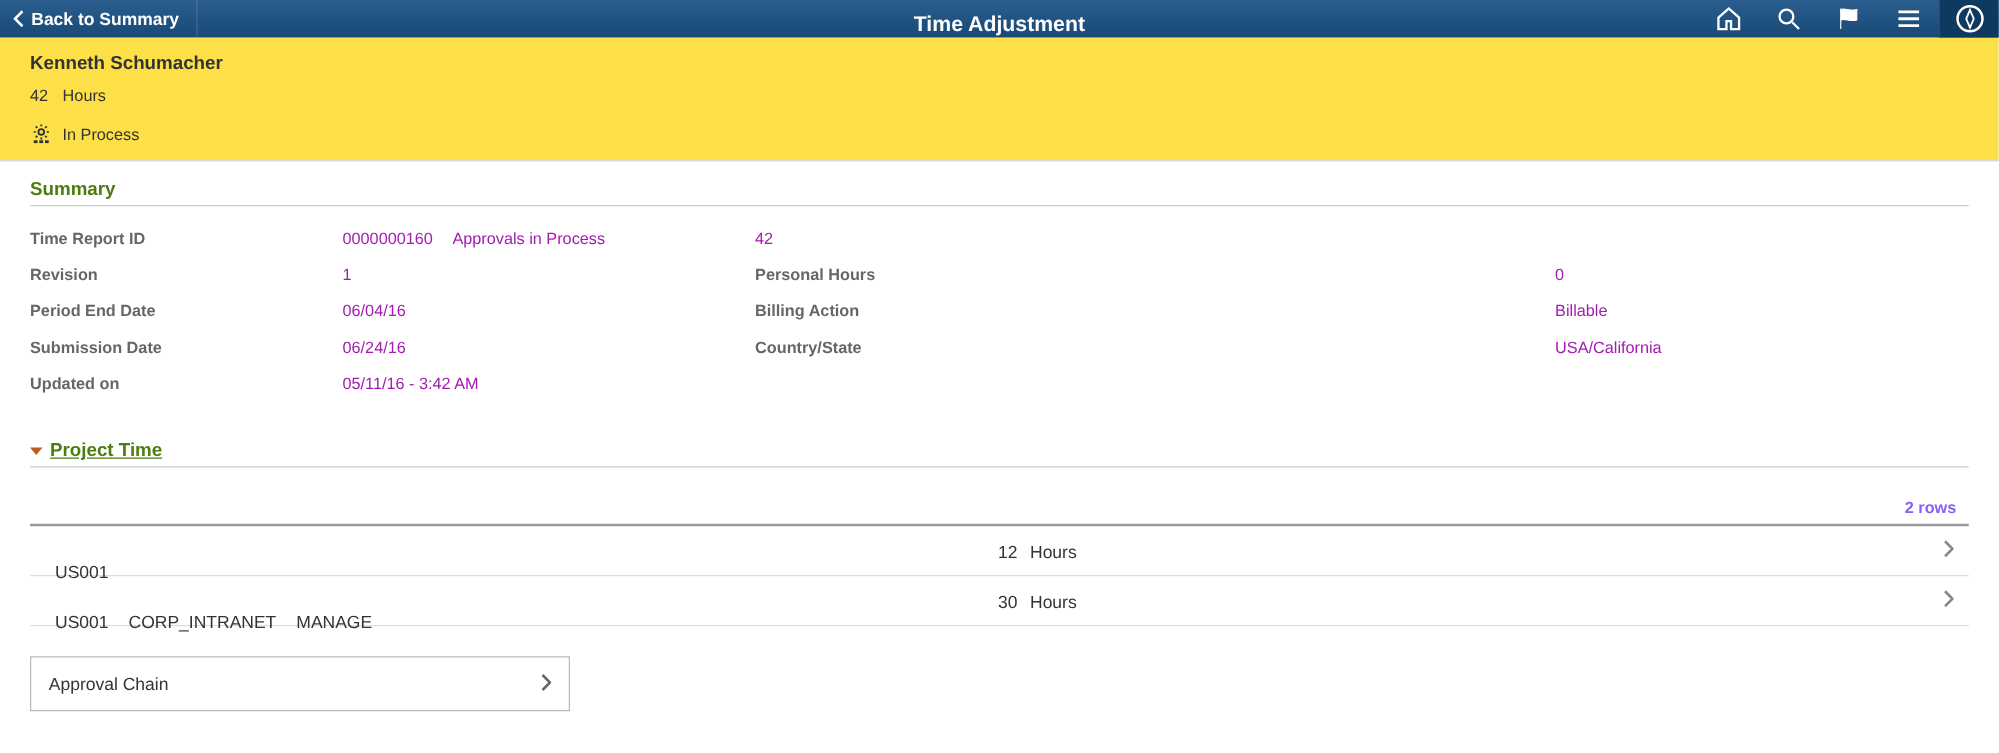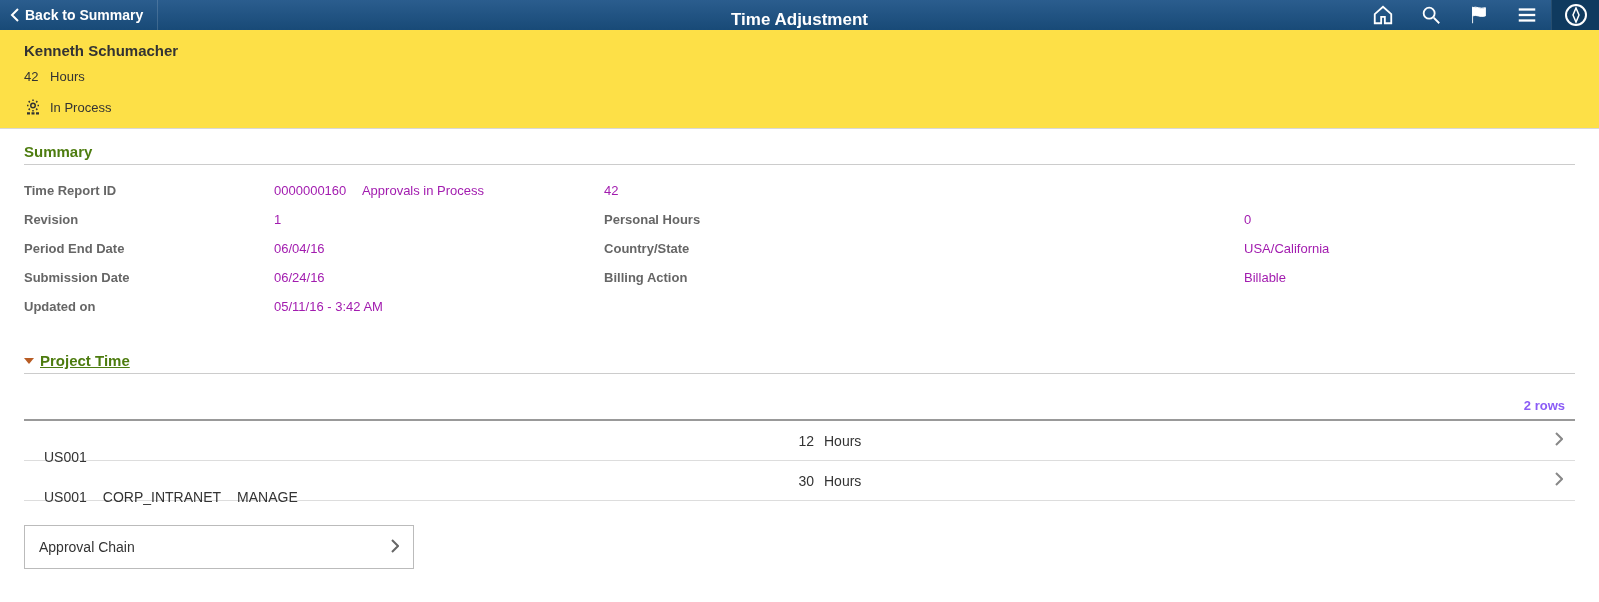--- a/index.html
+++ b/index.html
@@ -156,21 +156,21 @@
     flex: 0 0 80px;
     font-size: 14px;
   }
   .proj-chevron {
     margin-left: auto;
     color: #888;
   }
   .approval-chain {
     margin-top: 24px;
     border: 1px solid #bbb;
-    width: 390px;
+    width: 432px;
     height: 44px;
     display: flex;
     align-items: center;
     padding: 0 14px;
     cursor: pointer;
     font-size: 14px;
   }
   .approval-chain .chev {
     margin-left: auto;
     color: #666;
@@ -270,26 +270,26 @@
     </div>
     <div class="summary-col right">
       <div class="summary-row">
         <div class="summary-value">42</div>
       </div>
       <div class="summary-row">
         <div class="summary-label">Personal Hours</div>
         <div class="summary-value">0</div>
       </div>
       <div class="summary-row">
+        <div class="summary-label">Billing Action</div>
+        <div class="summary-value">Billable</div>
+      </div>
+      <div class="summary-row">
         <div class="summary-label">Country/State</div>
         <div class="summary-value">USA/California</div>
-      </div>
-      <div class="summary-row">
-        <div class="summary-label">Billing Action</div>
-        <div class="summary-value">Billable</div>
       </div>
     </div>
   </div>
 
   <div class="project-section">
     <div class="section-title collapsible">
       <svg width="10" height="10" viewBox="0 0 10 10">
           <path d="M0 2 L10 2 L5 8 Z" fill="#b85c24"></path>
         </svg>
       <span>Project Time</span>

